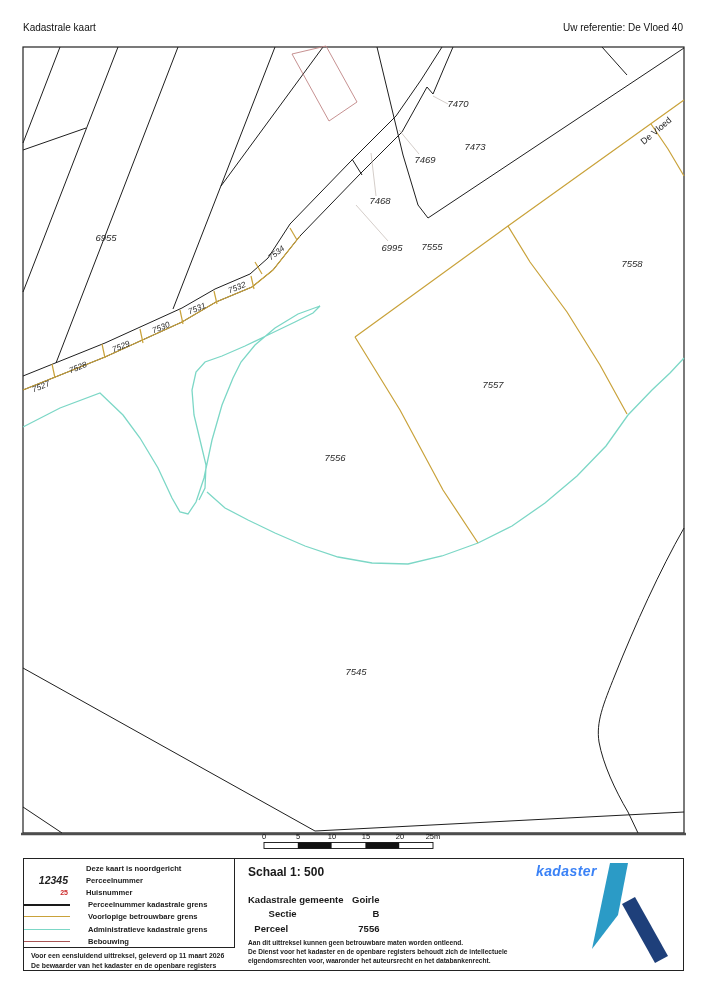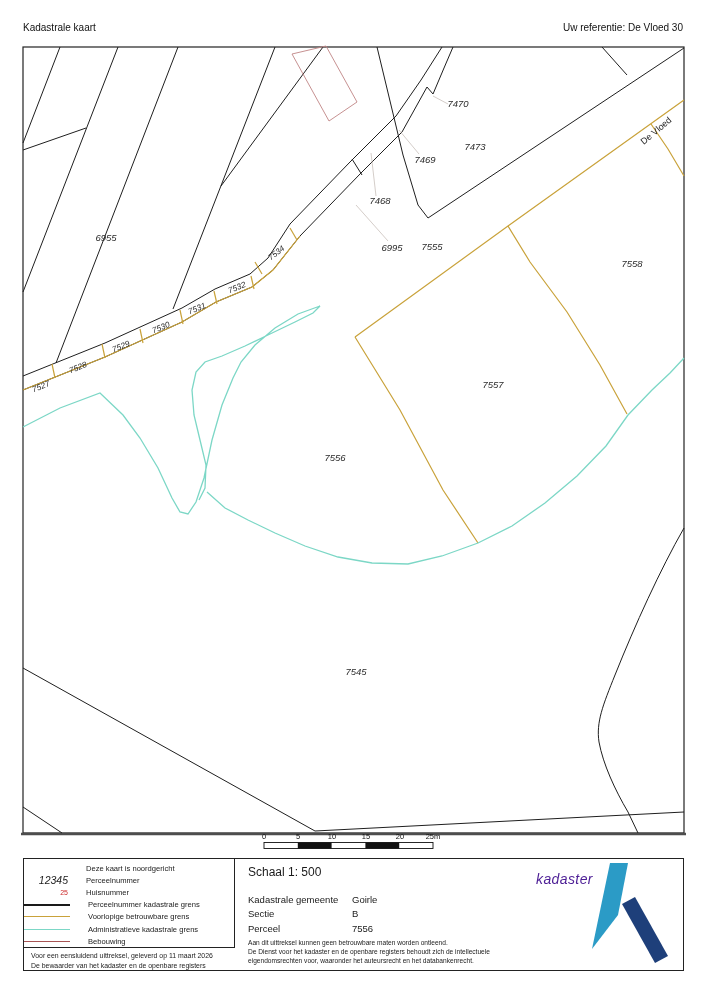--- a/index.html
+++ b/index.html
@@ -15,47 +15,47 @@
   .frame{stroke:#222;stroke-width:1.2;fill:none;}
   .gold{stroke:#c9a23a;stroke-width:1.2;fill:none;}
   .teal{stroke:#7cd7c6;stroke-width:1.3;fill:none;}
   .bld{stroke:#c08484;stroke-width:0.9;fill:none;}
   .ldr{stroke:#c2b8b2;stroke-width:0.7;fill:none;}
   .plabel{font-family:"Liberation Sans",sans-serif;font-style:italic;font-size:9.5px;fill:#2a2a2a;text-anchor:middle;}
   .slabel{font-family:"Liberation Sans",sans-serif;font-style:italic;font-size:8.2px;fill:#2a2a2a;text-anchor:middle;}
   .street{font-family:"Liberation Sans",sans-serif;font-size:9px;fill:#222;text-anchor:middle;}
   .tick{font-family:"Liberation Sans",sans-serif;font-size:7.5px;fill:#111;text-anchor:middle;}
   
-  .panel{position:absolute;left:23px;top:858px;width:659px;height:111px;border:1px solid #222;background:#fff;}
+  .panel{position:absolute;left:23px;top:858px;width:659px;height:111px;border:1px solid #222;background:#fff;font-weight:bold;}
   .legend-box{position:absolute;left:0;top:0;width:211px;height:89px;border-right:1px solid #222;border-bottom:1px solid #222;padding-top:3px;box-sizing:border-box;}
   .lg-row{display:flex;align-items:center;height:12.2px;font-size:7.6px;color:#222;}
   .lg-sample{flex:0 0 62px;display:flex;justify-content:flex-end;align-items:center;padding-right:18px;box-sizing:border-box;}
   .lg-label{flex:1;}
   .smp-line{width:46px;height:0;}
   .smp-black{border-top:2px solid #1a1a1a;}
   .smp-gold{border-top:1.6px solid #c9a23a;}
   .smp-teal{border-top:1.6px solid #7cd7c6;}
   .smp-red{border-top:1px solid #a85454;}
   .smp-parcel{font-style:italic;font-size:10.5px;color:#222;}
   .smp-huis{font-size:7px;color:#cc2a2a;}
   .lg-footer{position:absolute;left:7px;top:92px;width:420px;font-size:6.9px;line-height:1.4;color:#222;}
   .details{position:absolute;left:224px;top:0;width:270px;height:100%;}
   .schaal{position:absolute;left:0;top:6px;font-size:12px;}
   .fields{position:absolute;left:0;top:33px;font-size:9.5px;}
-  .f-row{display:flex;height:14.5px;align-items:center;}
+  .f-row{display:flex;height:14.5px;align-items:center;justify-content:flex-end;}
   .f-label{width:104px;}
   .mid-footer{position:absolute;left:0;bottom:4px;width:268px;font-size:6.6px;line-height:1.35;color:#222;}
-  .logo-text{position:absolute;left:512px;top:4px;font-style:italic;font-size:14px;letter-spacing:0.4px;color:#4c1d95;margin-top:8px;}
+  .logo-text{position:absolute;left:512px;top:4px;font-style:italic;font-size:14px;letter-spacing:0.4px;color:#3b82f6;}
   .kmark{position:absolute;right:1px;top:0;}
 </style>
 </head>
 <body>
 
 <div class="hdr hdr-left">Kadastrale kaart</div>
-<div class="hdr hdr-right">Uw referentie: De Vloed 30</div>
+<div class="hdr hdr-right">Uw referentie: De Vloed 40</div>
 
 <svg class="map" width="707" height="856" viewBox="0 0 707 856">
 
   <rect class="frame" x="23" y="47" width="661" height="786"></rect>
   <path d="M21,834 L686,834" stroke="#4d4d4d" stroke-width="2.6" fill="none"></path>
 
   <path class="ln" d="M60,47 L23,143"></path>
   <path class="ln" d="M118,47 L23,292"></path>
   <path class="ln" d="M178,47 L56,363"></path>
   <path class="ln" d="M275,47 L173,309"></path>

